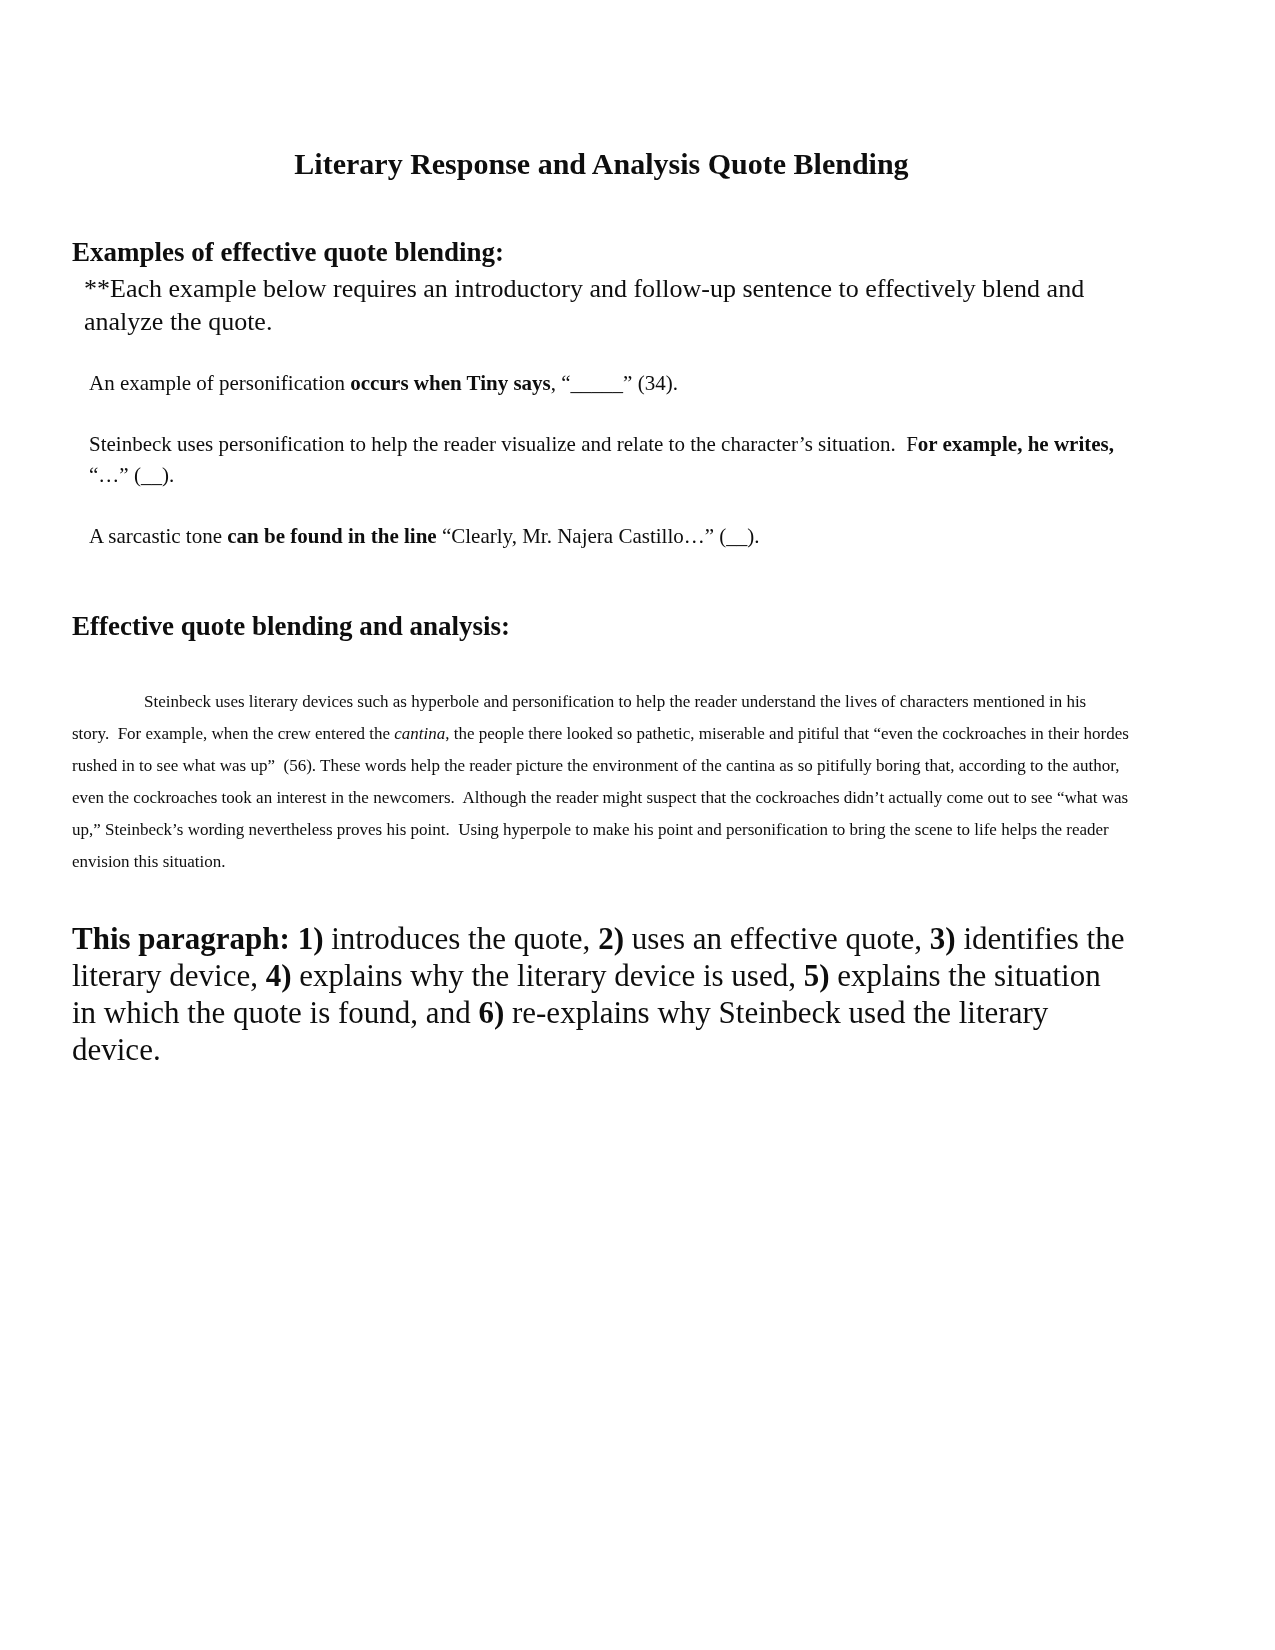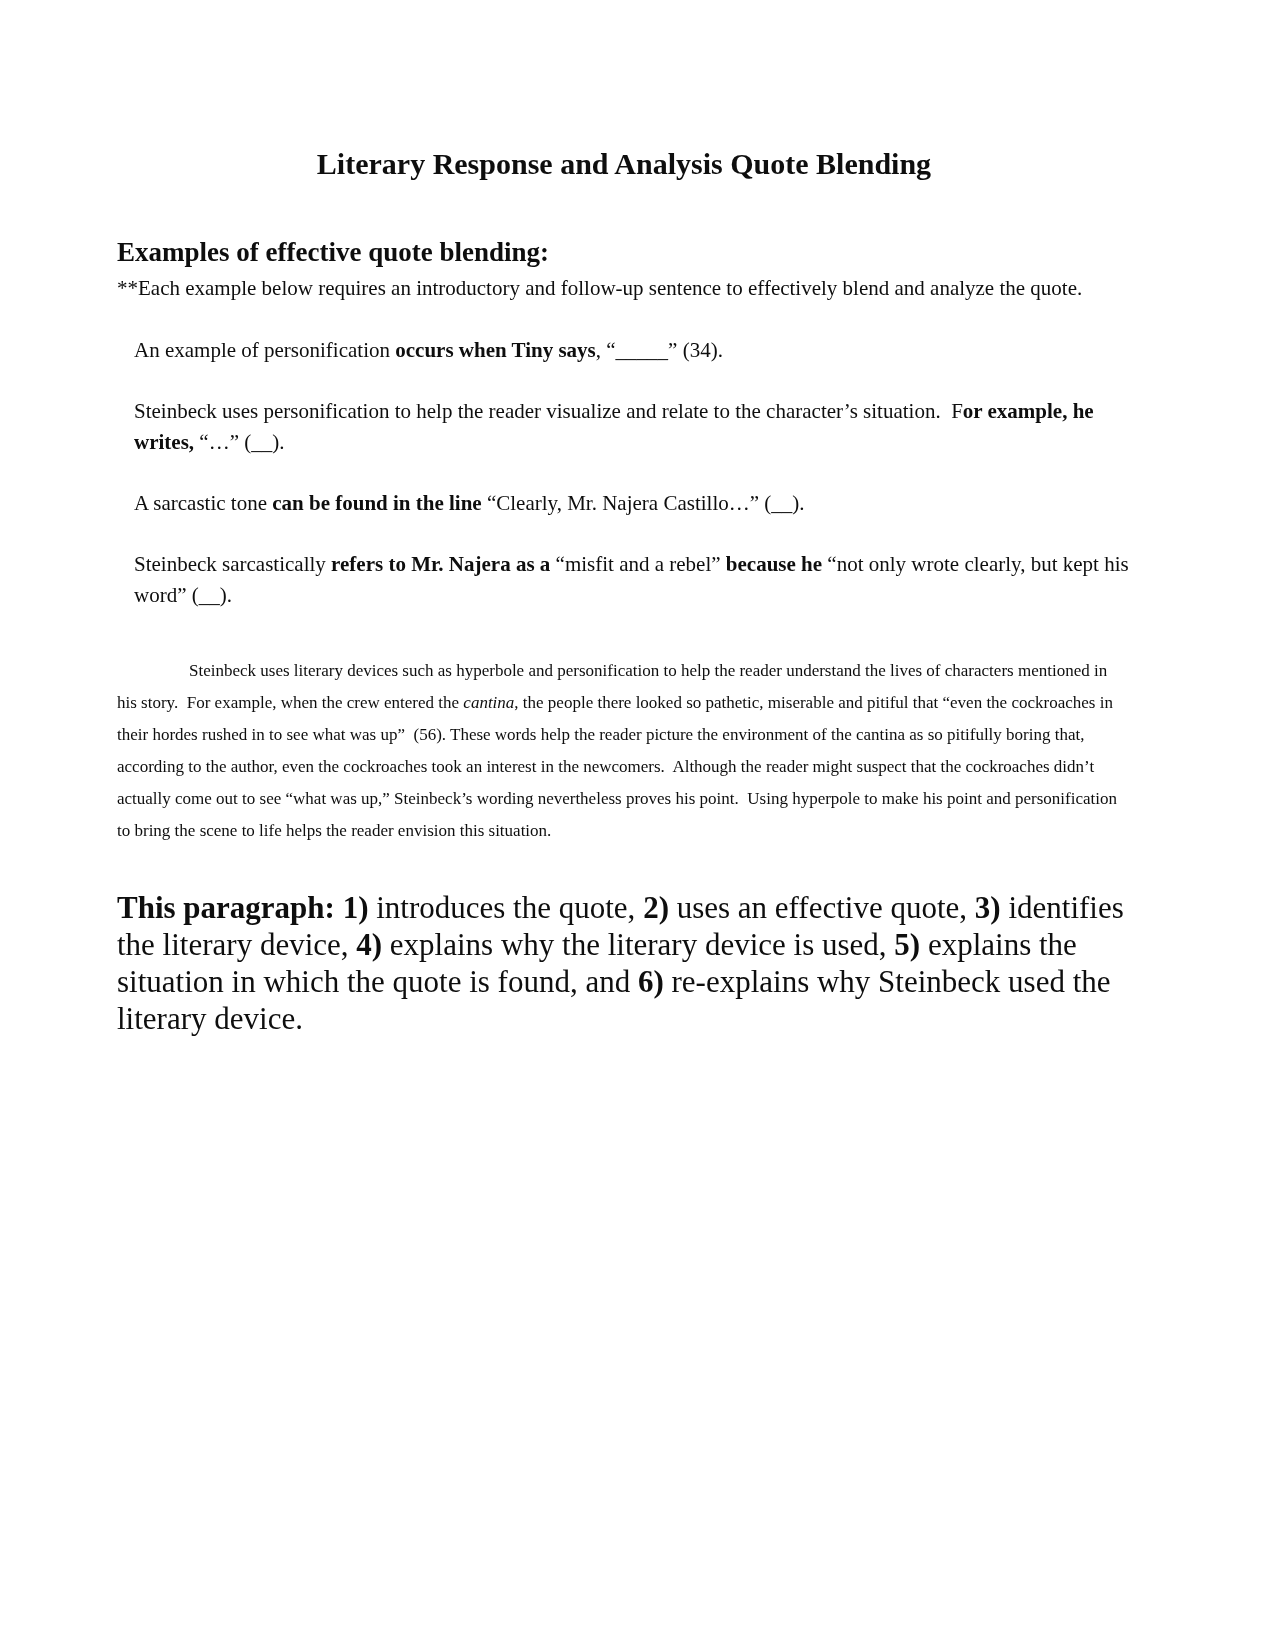--- a/index.html
+++ b/index.html
@@ -11,42 +11,42 @@
     width: 1275px;
     height: 1650px;
     font-family: "Liberation Serif", serif;
     color: #0e0e0e;
     -webkit-font-smoothing: antialiased;
   }
   .page {
     box-sizing: border-box;
     width: 1275px;
     height: 1555px;
-    padding: 146px 144px 0 117px;
+    padding: 146px 144px 0 72px;
     background: #ffffff;
     overflow: hidden;
   }
   .doc-title {
     margin: 0;
     text-align: center;
     font-size: 30px;
     font-weight: 700;
     line-height: 36px;
   }
   .section-heading {
     margin: 0;
     font-size: 27px;
     font-weight: 700;
     line-height: 32px;
   }
   .heading-examples { margin-top: 54px; }
   .heading-analysis { margin-top: 58px; }
   .intro-note {
-    margin: 4px 0 0 0;
-    font-size: 21px;
+    margin: 4px 0 0 12px;
+    font-size: 26px;
     line-height: 33px;
   }
   .example {
     margin: 30px 0 0 17px;
     font-size: 21px;
     line-height: 31px;
   }
   .body-paragraph {
     margin: 44px 0 0 0;
     font-size: 17px;
@@ -73,24 +73,24 @@
 
     <p class="intro-note"><span>**Each example below requires an introductory and follow-up sentence to effectively blend and analyze the quote.</span></p>
 
     <p class="example"><span>An example of personification </span><span class="b">occurs when Tiny says</span><span>, “_____” (34).</span></p>
 
 
     <p class="example"><span>Steinbeck uses personification to help the reader visualize and relate to the character’s situation.&nbsp; F</span><span class="b">or example, he writes,</span><span> “…” (__).</span></p>
 
     <p class="example"><span>A sarcastic tone </span><span class="b">can be found in the line</span><span> “Clearly, Mr. Najera Castillo…” (__).</span></p>
 
-    <p class="example"><span>Steinbeck sarcastically </span><span class="b">refers to Mr. Najera as a</span><span> “misfit and a rebel” </span><span class="b">because he</span><span> “not only wrote clearly, but kept his word” (__).</span></p>
 
   </section>
 
   <section>
+    <h2 class="section-heading heading-analysis">Effective quote blending and analysis:</h2>
 
     <p class="body-paragraph"><span>Steinbeck uses literary devices such as hyperbole and personification to help the reader understand the lives of characters mentioned in his story.&nbsp; For example, when the crew entered the </span><span class="i">cantina</span><span>, the people there looked so pathetic, miserable and pitiful that “even the cockroaches in their hordes rushed in to see what was up”&nbsp; (56).  These words help the reader picture the environment of the cantina as so pitifully boring that, according to the author, even the cockroaches took an interest in the newcomers.&nbsp; Although the reader might suspect that the cockroaches didn’t actually come out to see “what was up,” Steinbeck’s wording nevertheless proves his point.&nbsp; Using hyperpole to make his point and personification to bring the scene to life helps the reader envision this situation.</span></p>
 
     <p class="summary-paragraph"><span class="b">This paragraph: 1)</span><span> introduces the quote, </span><span class="b">2)</span><span> uses an effective quote, </span><span class="b">3)</span><span> identifies the literary device, </span><span class="b">4)</span><span> explains why the literary device is used, </span><span class="b">5)</span><span> explains the situation in which the quote is found, and </span><span class="b">6)</span><span> re-explains why Steinbeck used the literary device.</span></p>
   </section>
 
 </div>
 
 </body></html>

